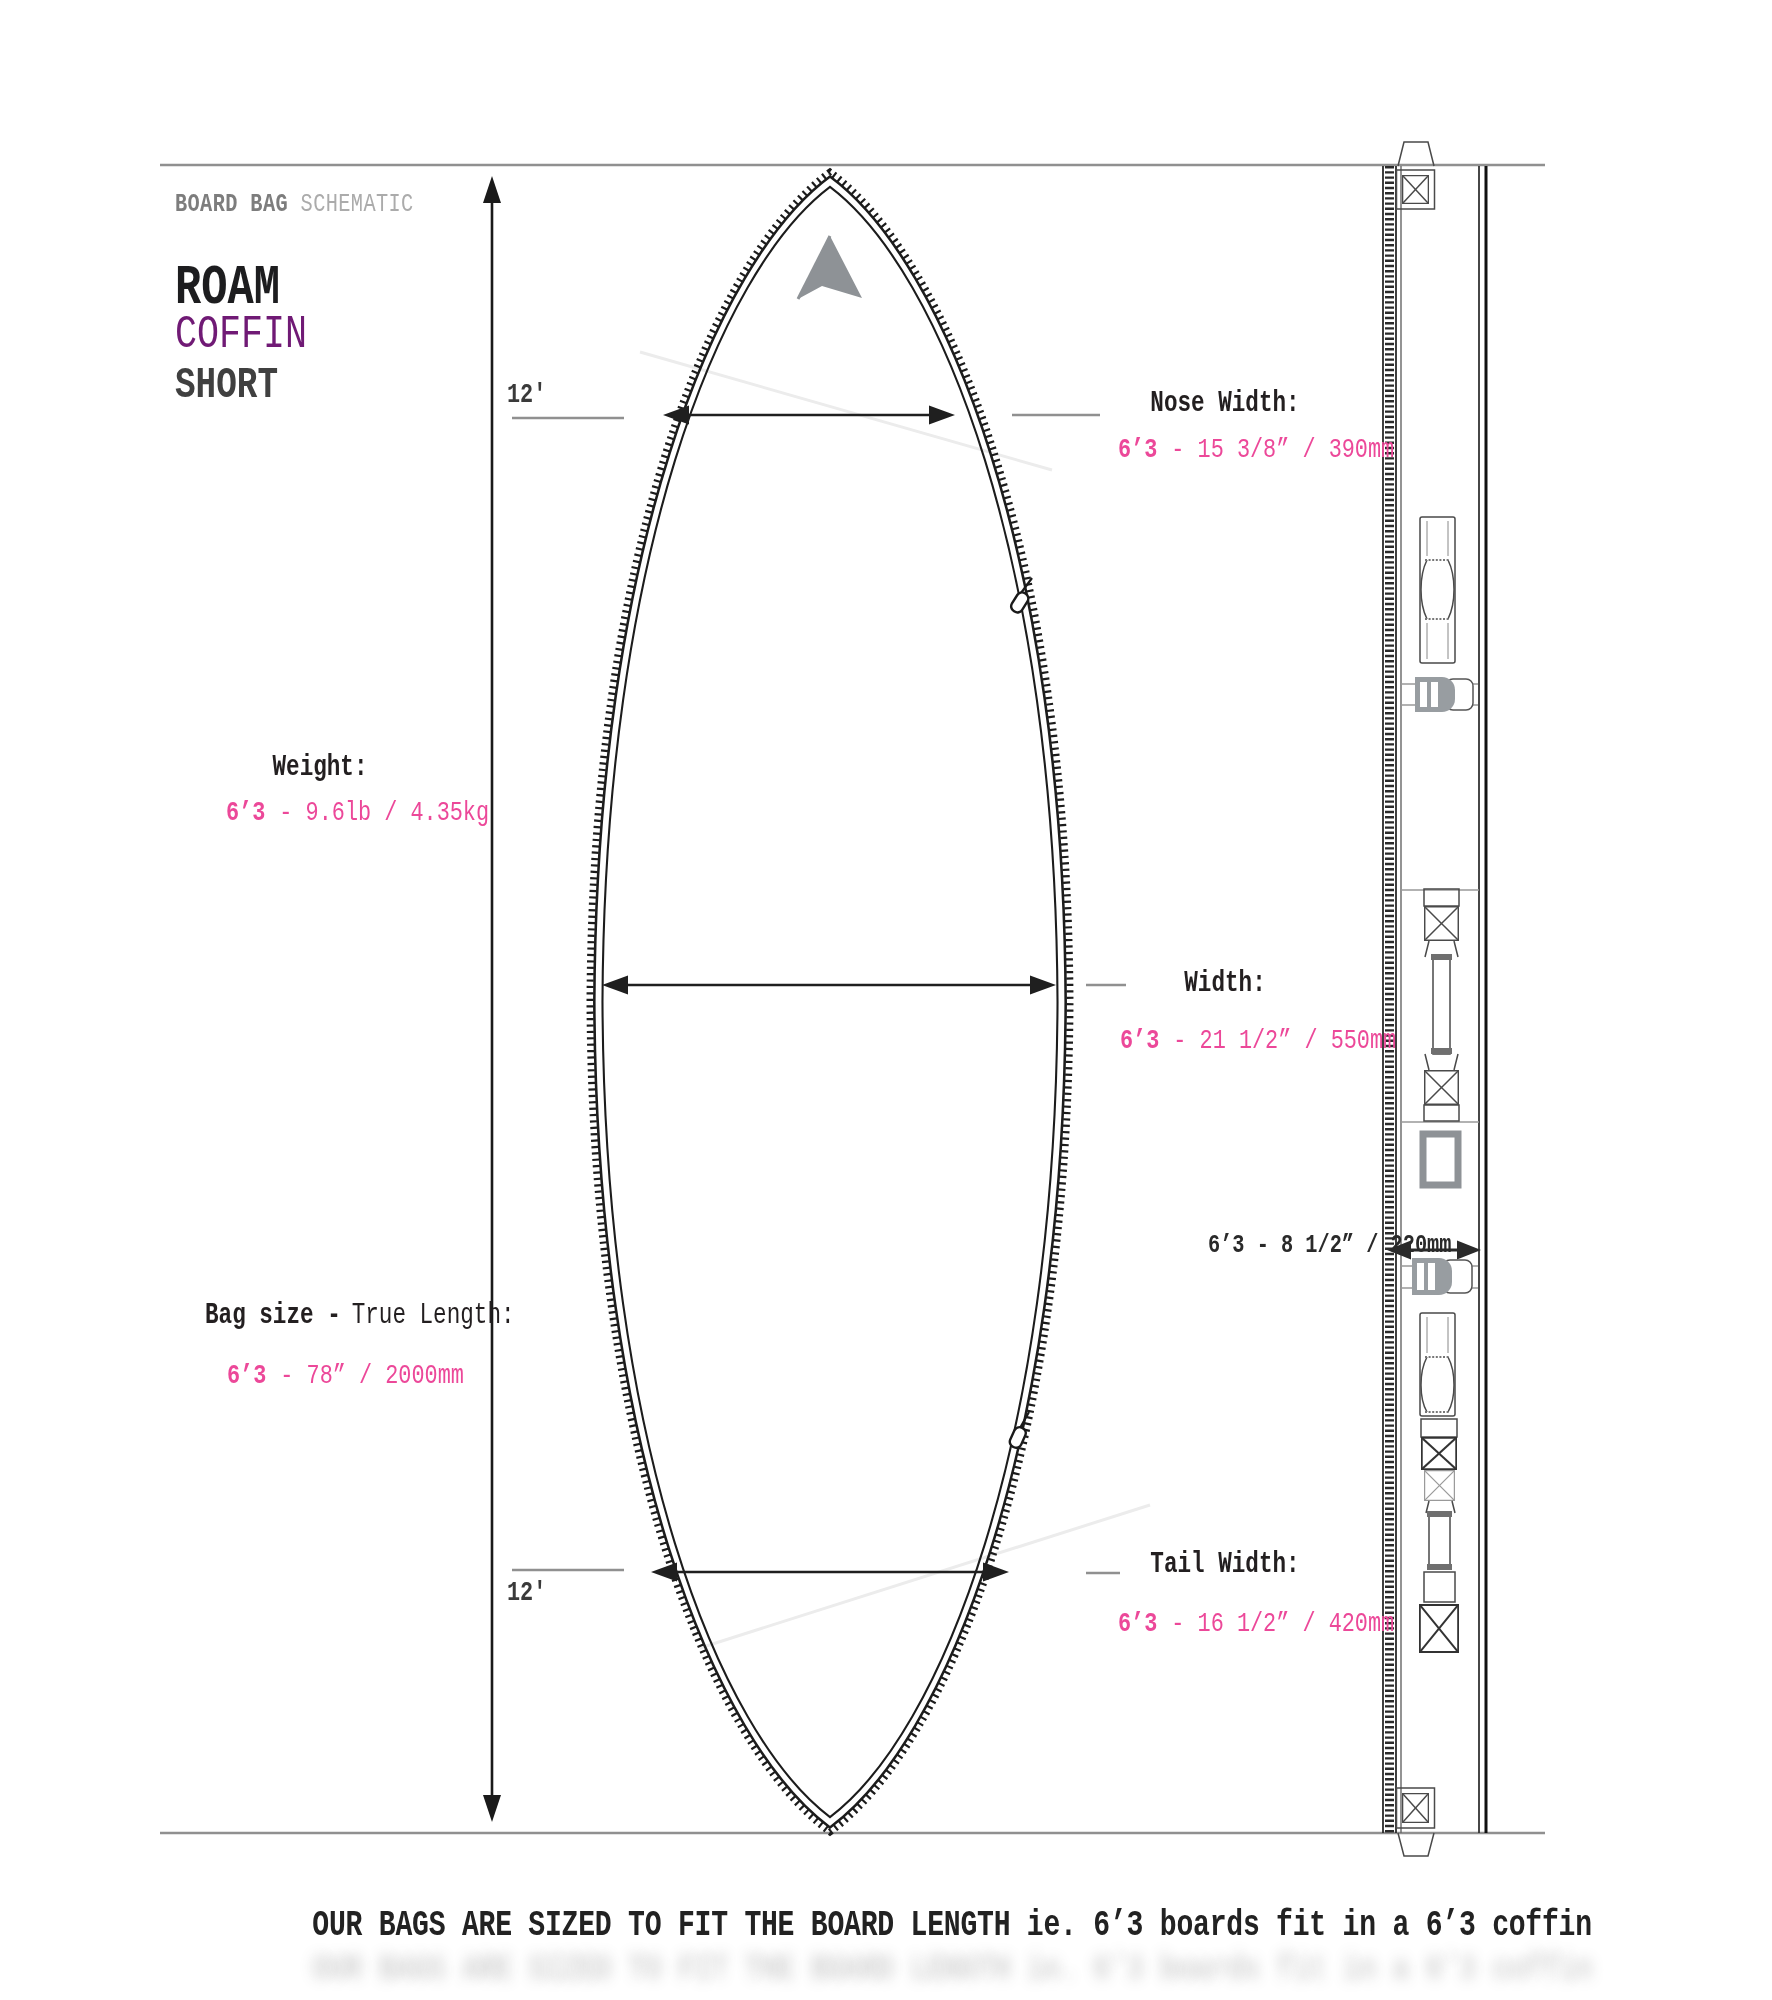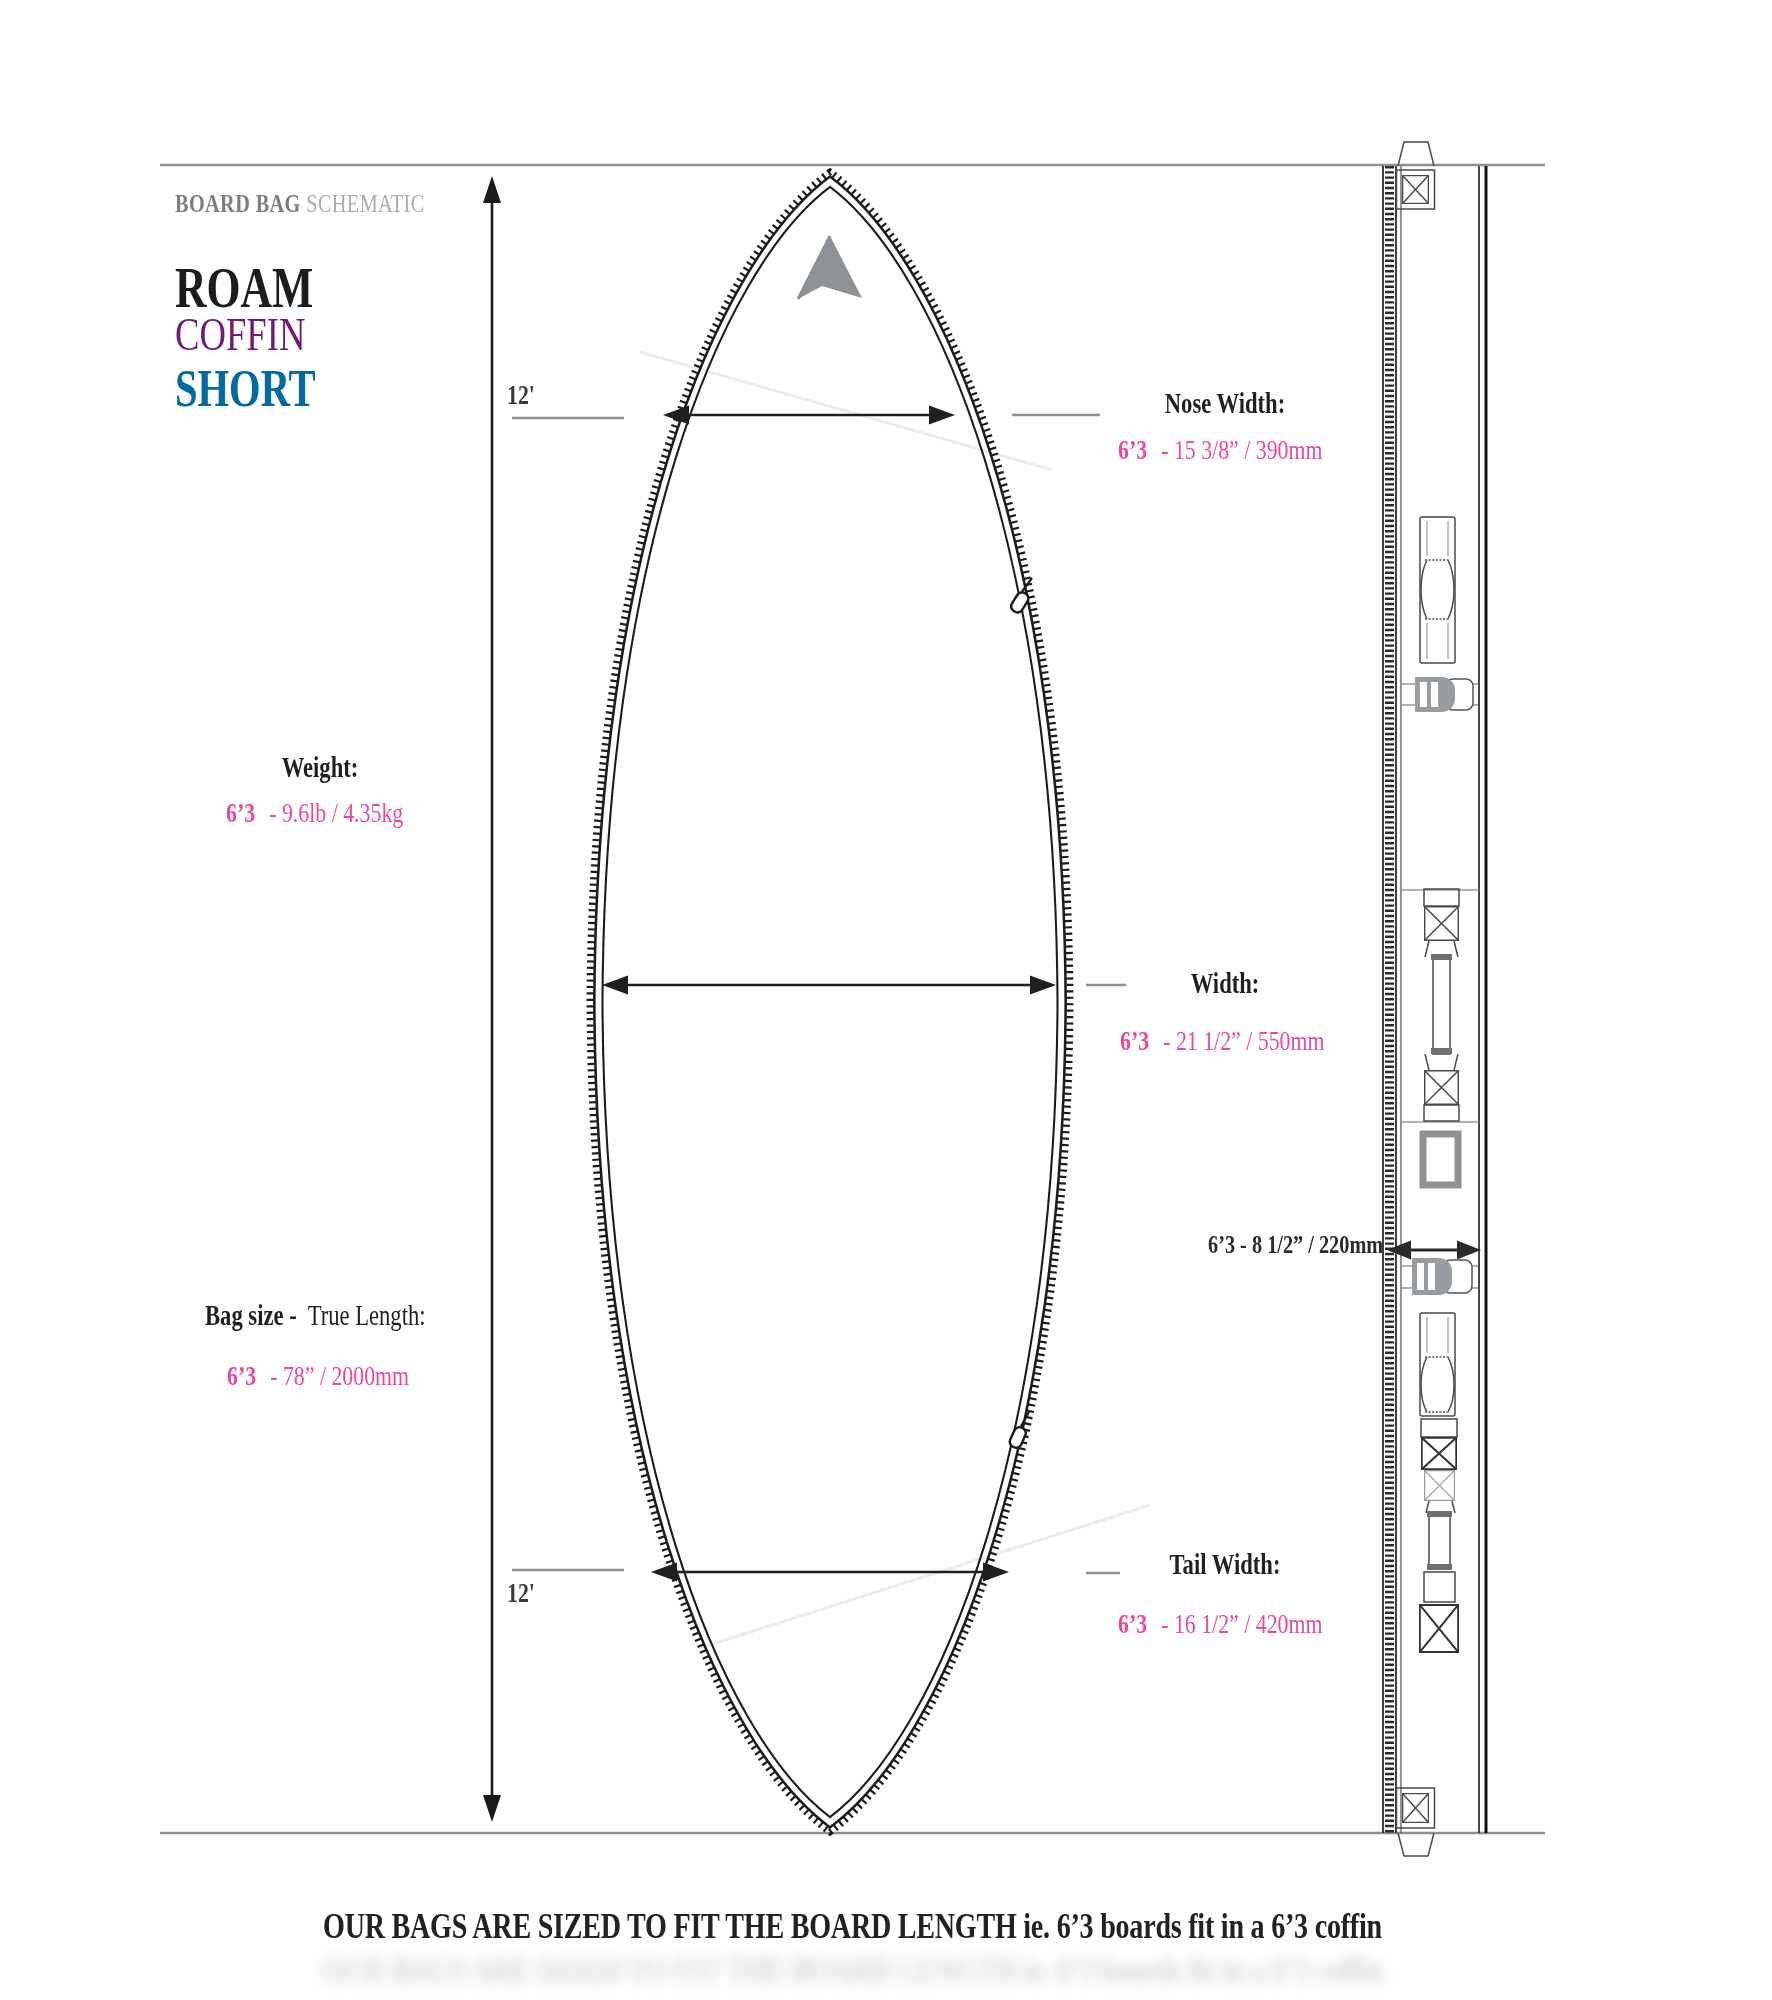--- a/index.html
+++ b/index.html
@@ -1,29 +1,29 @@
 <!DOCTYPE html>
 <html><head>
 <meta charset="utf-8">
 <style>
   html,body{margin:0;padding:0;background:#ffffff;}
   .canvas{position:relative;width:1642px;height:2000px;background:#fff;overflow:hidden;
-          font-family:Liberation Serif, serif;color:#231f20;}
+          font-family:Liberation Mono, monospace;color:#231f20;}
   .abs{position:absolute;line-height:1;white-space:nowrap;}
   svg.diagram{position:absolute;left:0;top:0;}
 
   
   .cond{transform:scaleX(0.78);transform-origin:0 0;display:inline-block;}
   .cond-c{transform:scaleX(0.78);transform-origin:50% 0;}
 
   .cat{font-size:26px;font-weight:700;color:#7d7d7d;letter-spacing:.5px;}
   .cat .light{font-weight:400;color:#ababab;}
   .brand{font-size:56px;font-weight:700;color:#1d1d1f;margin-top:25px;}
   .series{font-size:47px;font-weight:400;color:#701a75;margin-top:11px;}
-  .variant{font-size:52px;font-weight:700;color:#0369a1;}
+  .variant{font-size:44px;font-weight:700;color:#404040;}
 
   .m-label{font-size:29px;font-weight:700;color:#231f20;text-align:center;}
   .m-value{font-size:28px;font-weight:400;color:#ec4899;}
   .m-size{font-weight:700;margin-right:18px;}
   .bag-label-b{font-size:29px;font-weight:700;}
   .bag-label-n{font-size:29px;font-weight:400;margin-left:14px;}
   .marker{font-size:28px;font-weight:600;color:#3a3a3a;}
   .depth{font-size:26px;font-weight:600;color:#2a2a2a;margin-left:12px;}
   .footer-note{font-size:36px;font-weight:700;color:#222;text-align:center;letter-spacing:-.3px;
                text-shadow:0 44px 14px rgba(90,90,90,.28);}

